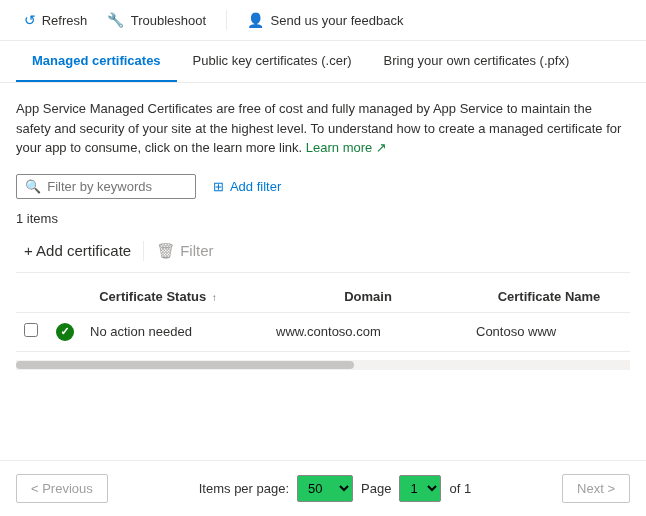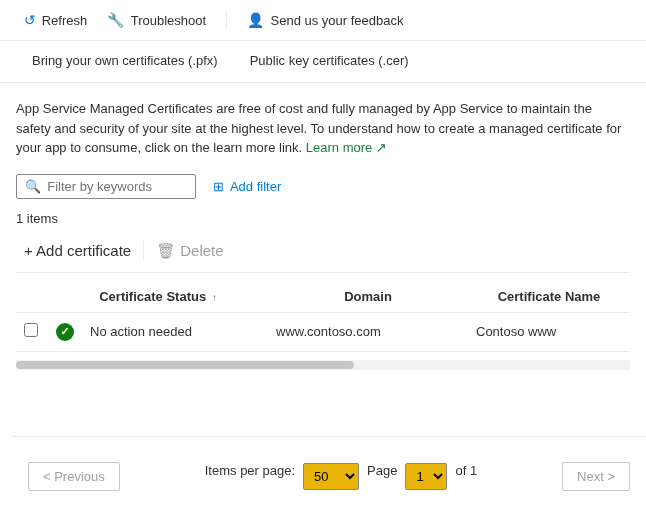--- a/index.html
+++ b/index.html
@@ -234,55 +234,55 @@
 
     
     .pagination {
       display: flex;
       align-items: center;
       padding: 10px 16px;
       border-top: 1px solid #edebe9;
       background: #fff;
       position: absolute;
       bottom: 0;
-      left: 12px;
+      left: 0;
       right: 0;
     }
     .pagination-prev, .pagination-next {
       border: 1px solid #8a8886;
       background: #fff;
       padding: 6px 14px;
       font-size: 13px;
       color: #323130;
       cursor: pointer;
       border-radius: 2px;
     }
     .pagination-prev.disabled, .pagination-next.disabled {
       color: #a19f9d;
       border-color: #c8c6c4;
       cursor: default;
       background: #fff;
     }
 
     .pagination-center {
       display: flex;
-      align-items: flex-start;
+      align-items: center;
       gap: 8px;
-      margin: 16px auto;
+      margin: 4px auto;
       font-size: 13px;
     }
     .items-per-page-label, .page-label, .of-label {
       color: #323130;
     }
     .items-select, .page-select {
       border: 1px solid #8a8886;
       border-radius: 2px;
       padding: 4px 6px;
       font-size: 13px;
-      background: #eab308;
+      background: #22c55e;
       cursor: pointer;
     }
   </style>
 </head>
 <body>
 
 <div class="toolbar">
   <button class="toolbar-btn">
     <span class="icon">↺</span>
     <span>Refresh</span>
@@ -292,25 +292,28 @@
     <span>Troubleshoot</span>
   </button>
   <div class="toolbar-divider"></div>
   <button class="toolbar-btn">
     <span class="icon">👤</span>
     <span>Send us your feedback</span>
   </button>
 </div>
 
 <div class="tabs">
+  <div class="tab active">
+    <span>Managed certificates</span>
+  </div>
+  <div class="tab">
+    <span>Public key certificates (.cer)</span>
+  </div>
   <div class="tab">
     <span>Bring your own certificates (.pfx)</span>
-  </div>
-  <div class="tab">
-    <span>Public key certificates (.cer)</span>
   </div>
 </div>
 
 <div class="content">
 
   <p class="description">
     <span>App Service Managed Certificates are free of cost and fully managed by App Service to maintain the safety and security of your site at the highest level. To understand how to create a managed certificate for your app to consume, click on the learn more link.</span>
     <a href="#">
       <span>Learn more</span> ↗
     </a>
@@ -331,21 +334,21 @@
     <span>1 items</span>
   </div>
 
   <div class="action-bar">
     <button class="action-btn">
       <span>+ Add certificate</span>
     </button>
     <div class="action-divider"></div>
     <button class="action-btn disabled">
       <span class="icon">🗑</span>
-      <span>Delete</span>
+      <span>Filter</span>
     </button>
   </div>
 
   <table class="table">
     <thead>
       <tr>
         <th class="col-checkbox"></th>
         <th class="col-status">
           <span>Certificate Status</span>
           <span class="sort-icon">↑</span>

